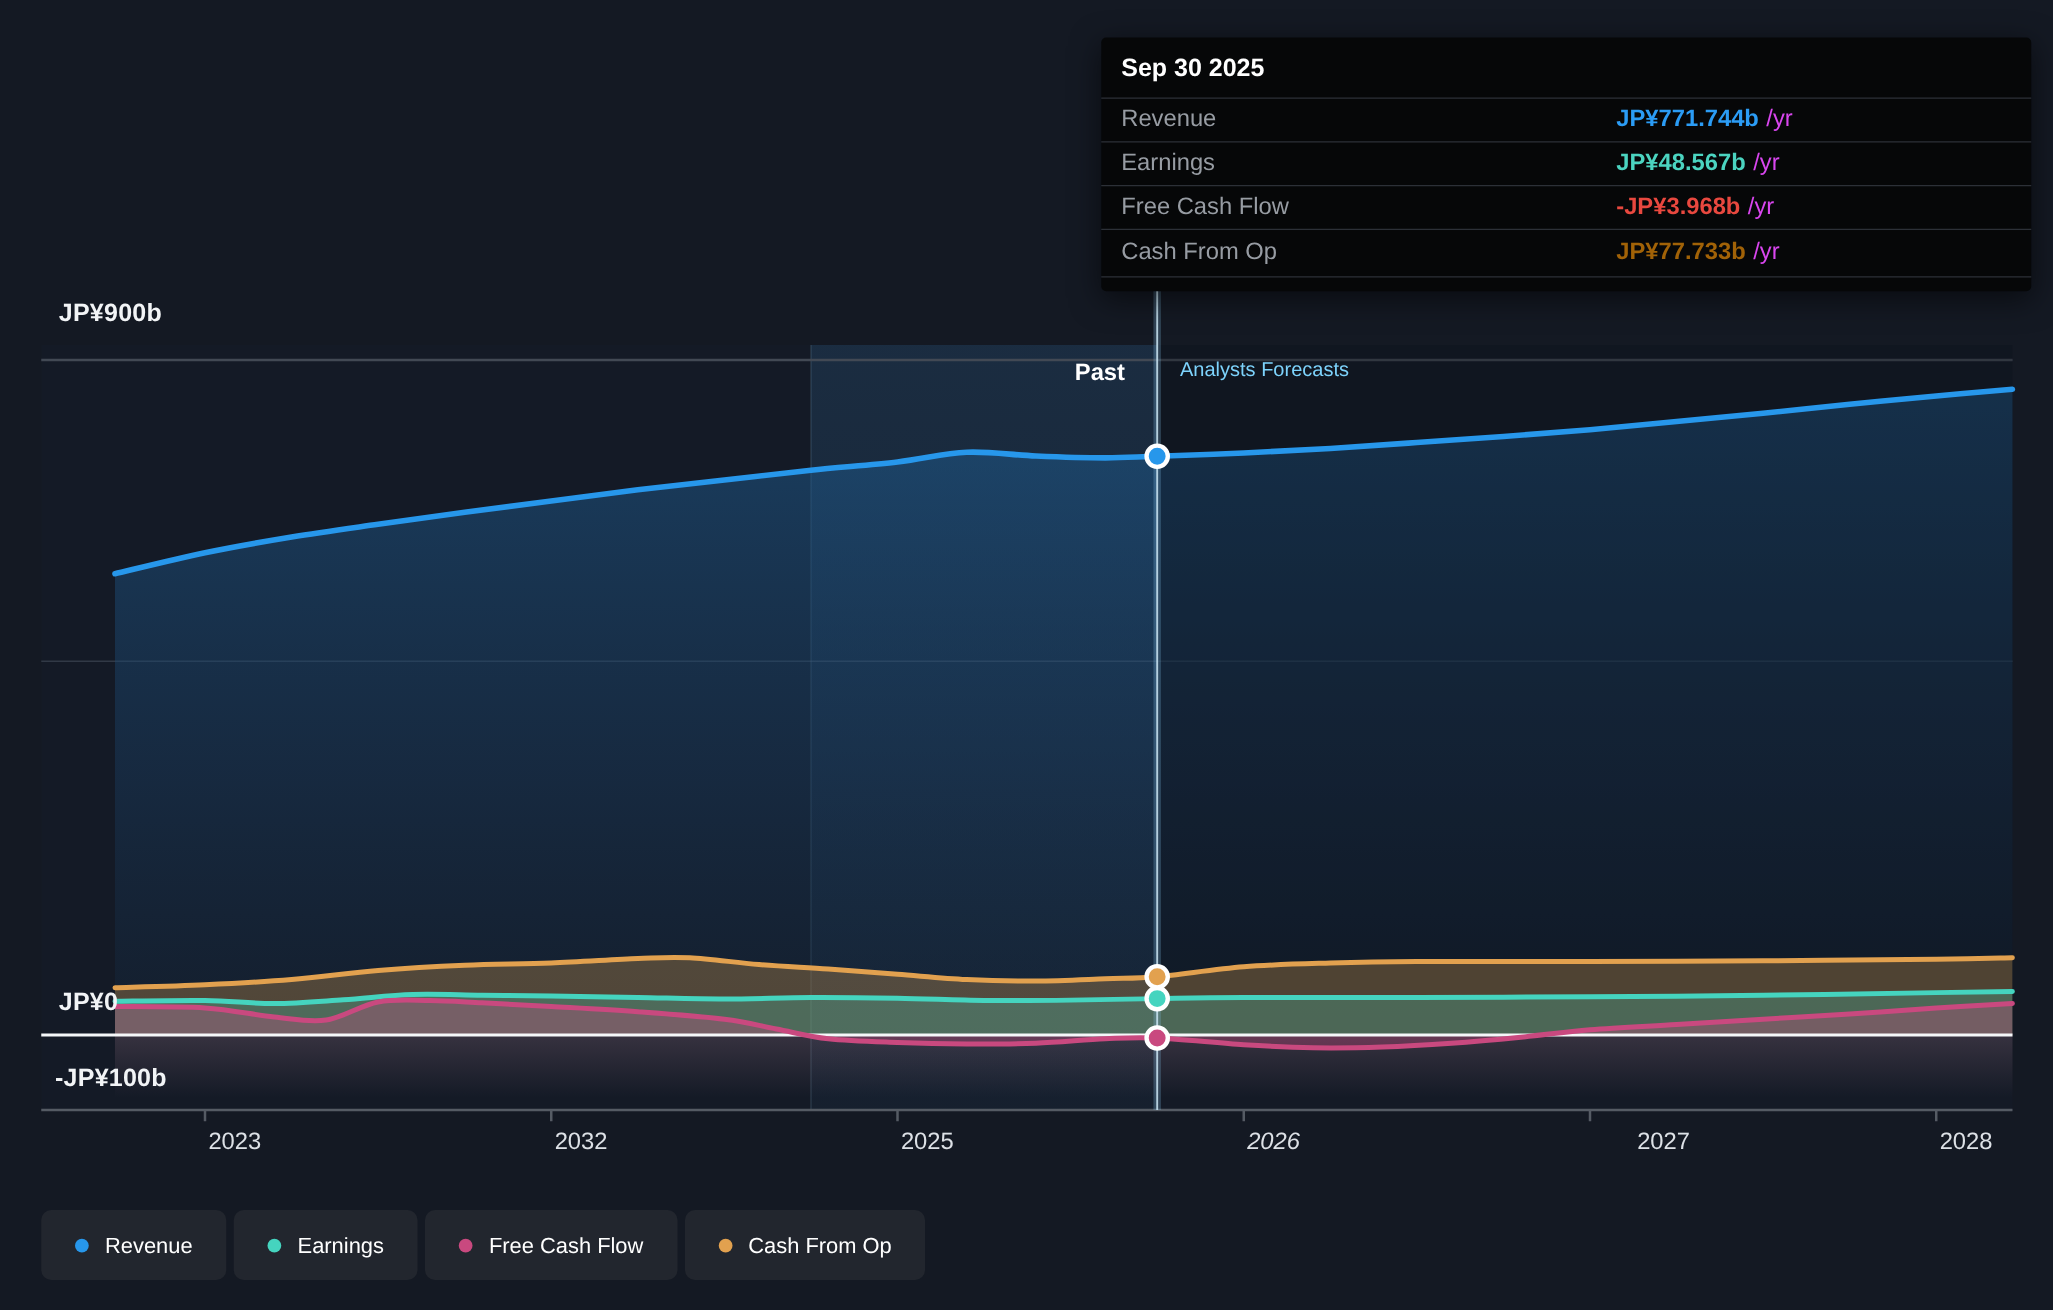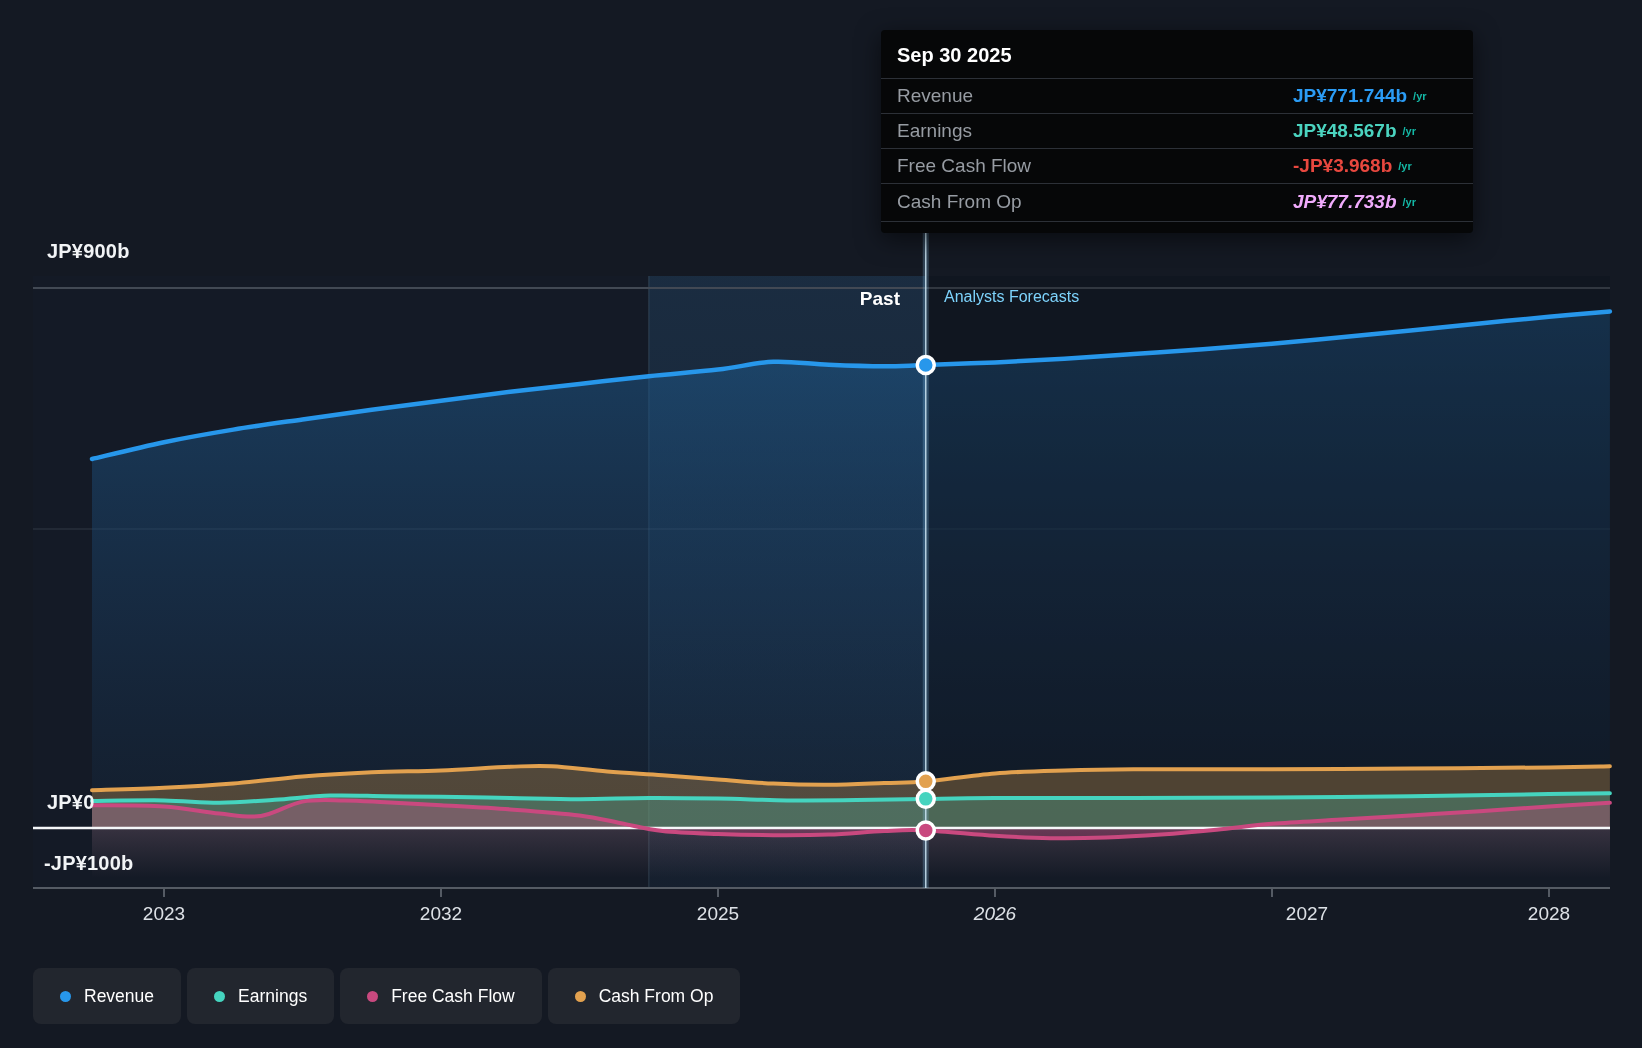--- a/index.html
+++ b/index.html
@@ -5,46 +5,46 @@
   html,body{margin:0;padding:0;}
   body{
     width:1642px;height:1048px;overflow:hidden;position:relative;
     background:#141923;
     font-family:"Liberation Sans",sans-serif;
     -webkit-font-smoothing:antialiased;
   }
   .abs{position:absolute;}
   
   .ylabel{color:#f2f4f6;font-size:20px;font-weight:bold;letter-spacing:.2px;}
-  .xlabel{color:#dde1e6;font-size:19px;width:90px;text-align:center;}
+  .xlabel{color:#dde1e6;font-size:19px;width:90px;text-align:right;}
   
   .past-label{color:#ffffff;font-size:19px;font-weight:bold;}
   .forecast-label{color:#7dd3fc;font-size:16px;}
   
   .tooltip{
-    left:881px;top:30px;width:592px;
+    left:881px;top:30px;width:744px;
     background:#060708;border-radius:4px;
     box-shadow:0 6px 24px rgba(0,0,0,.55);
     box-sizing:border-box;
     padding-bottom:11px;
   }
   .tooltip .tt-title{
     color:#ffffff;font-size:20px;font-weight:bold;
     padding:14px 16px 11px 16px;
   }
   .tt-row{
     display:flex;align-items:center;
     margin:0 0;padding:6px 16px;
     border-top:1px solid #2c3037;
     height:22px;
   }
   .tt-row:last-child{border-bottom:1px solid #2c3037;padding-bottom:8px;height:23px;}
   .tt-label{color:#979ca3;font-size:19px;flex:0 0 396px;}
   .tt-value{font-size:19px;font-weight:bold;}
-  .tt-suffix{color:#14b8a6;font-size:11px;margin-left:6px;font-weight:bold;}
+  .tt-suffix{color:#d946ef;font-size:19px;margin-left:6px;}
   
   .legend{left:33px;top:968px;display:flex;gap:6px;}
   .legend-pill{
     height:56px;display:flex;align-items:center;gap:13px;
     background:#22262e;border-radius:8px;padding:0 27px;
     cursor:pointer;
   }
   .legend-dot{width:11px;height:11px;border-radius:50%;flex:0 0 auto;}
   .legend-text{color:#ffffff;font-size:17.5px;font-weight:500;white-space:nowrap;}
 </style>
@@ -126,21 +126,21 @@
     <span class="tt-value" style="color: rgb(75, 212, 192);">JP¥48.567b</span>
     <span class="tt-suffix">/yr</span>
   </div>
   <div class="tt-row">
     <span class="tt-label">Free Cash Flow</span>
     <span class="tt-value" style="color: rgb(232, 72, 63);">-JP¥3.968b</span>
     <span class="tt-suffix">/yr</span>
   </div>
   <div class="tt-row">
     <span class="tt-label">Cash From Op</span>
-    <span class="tt-value" style="color: #f0abfc; font-style: italic;">JP¥77.733b</span>
+    <span class="tt-value" style="color: #a16207;">JP¥77.733b</span>
     <span class="tt-suffix">/yr</span>
   </div>
 </div>
 
 <div class="abs legend">
   <div class="legend-pill">
     <span class="legend-dot" style="background-color: rgb(39, 151, 235);"></span>
     <span class="legend-text">Revenue</span>
   </div>
   <div class="legend-pill">

